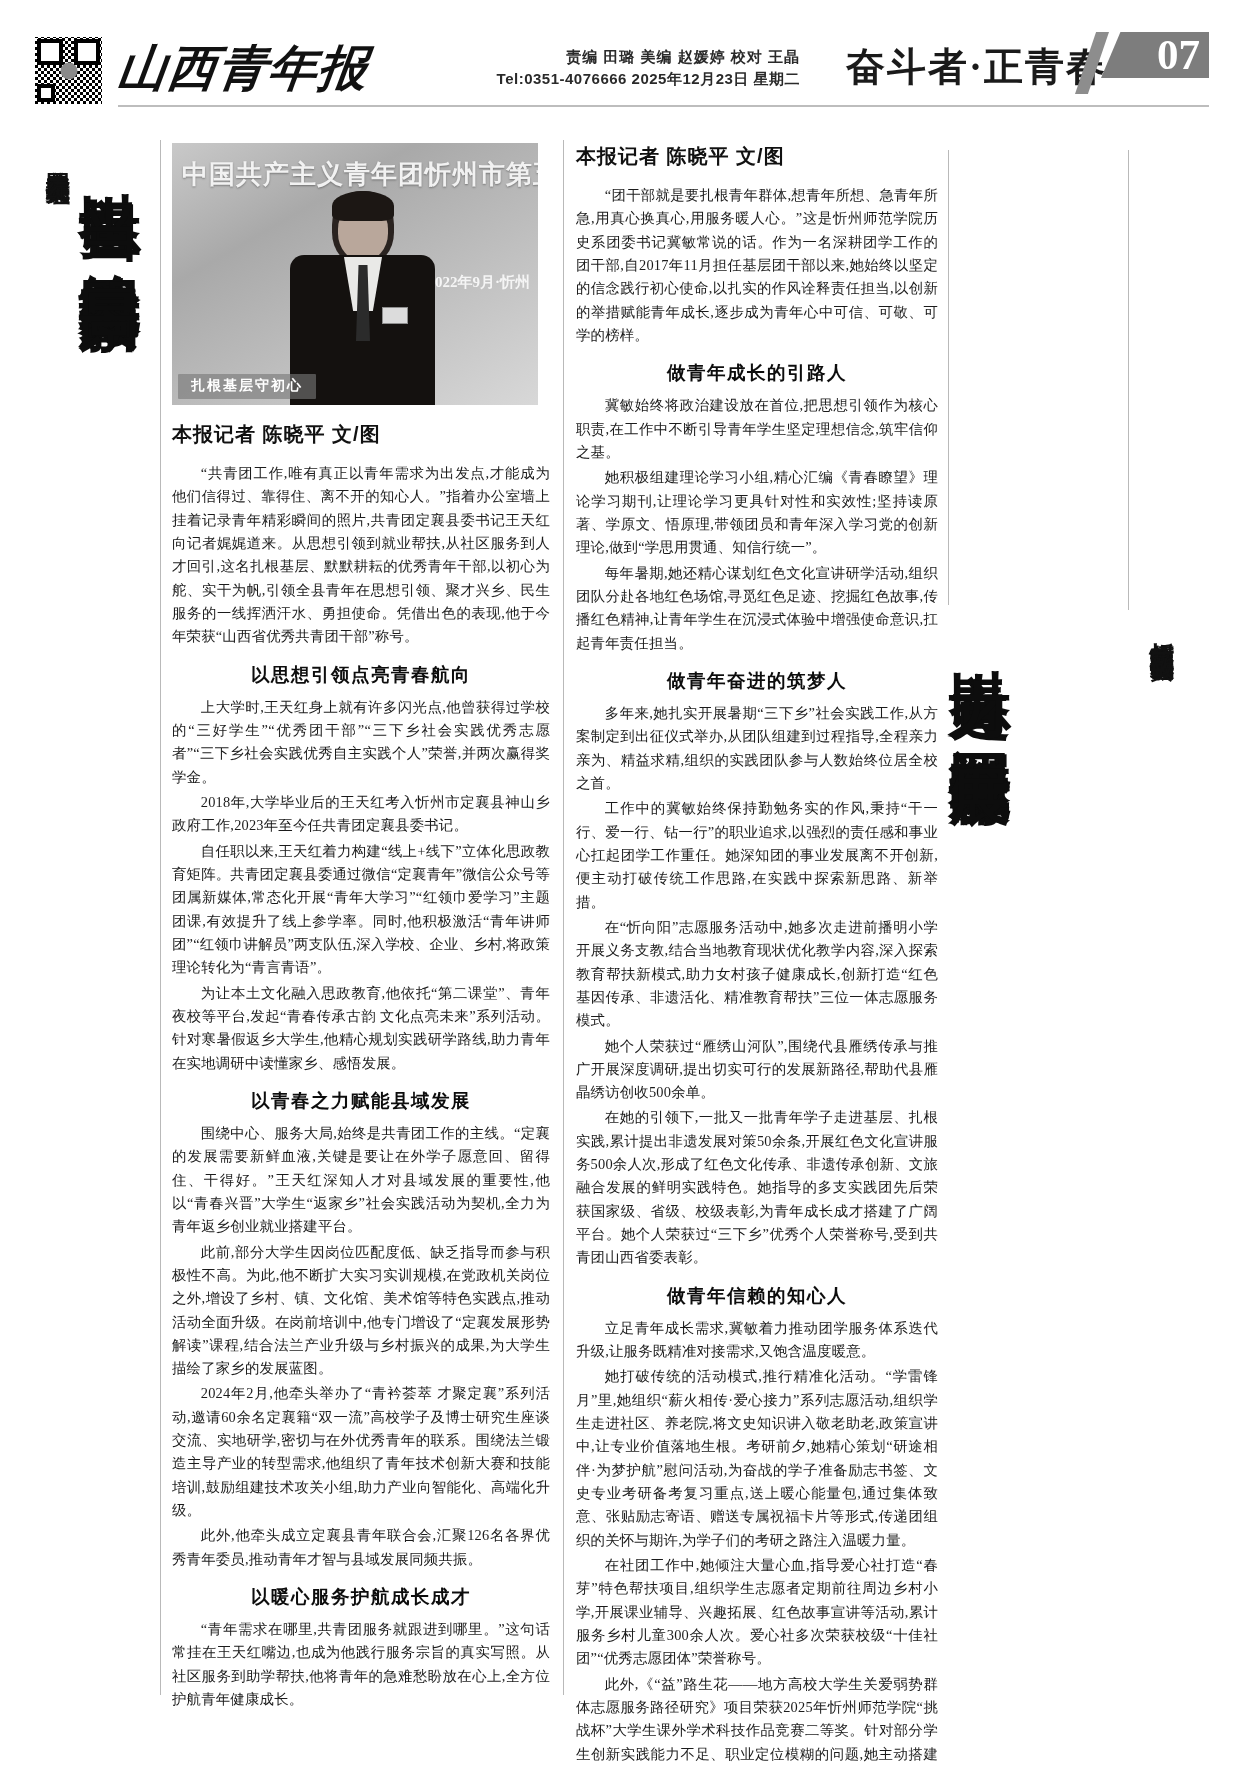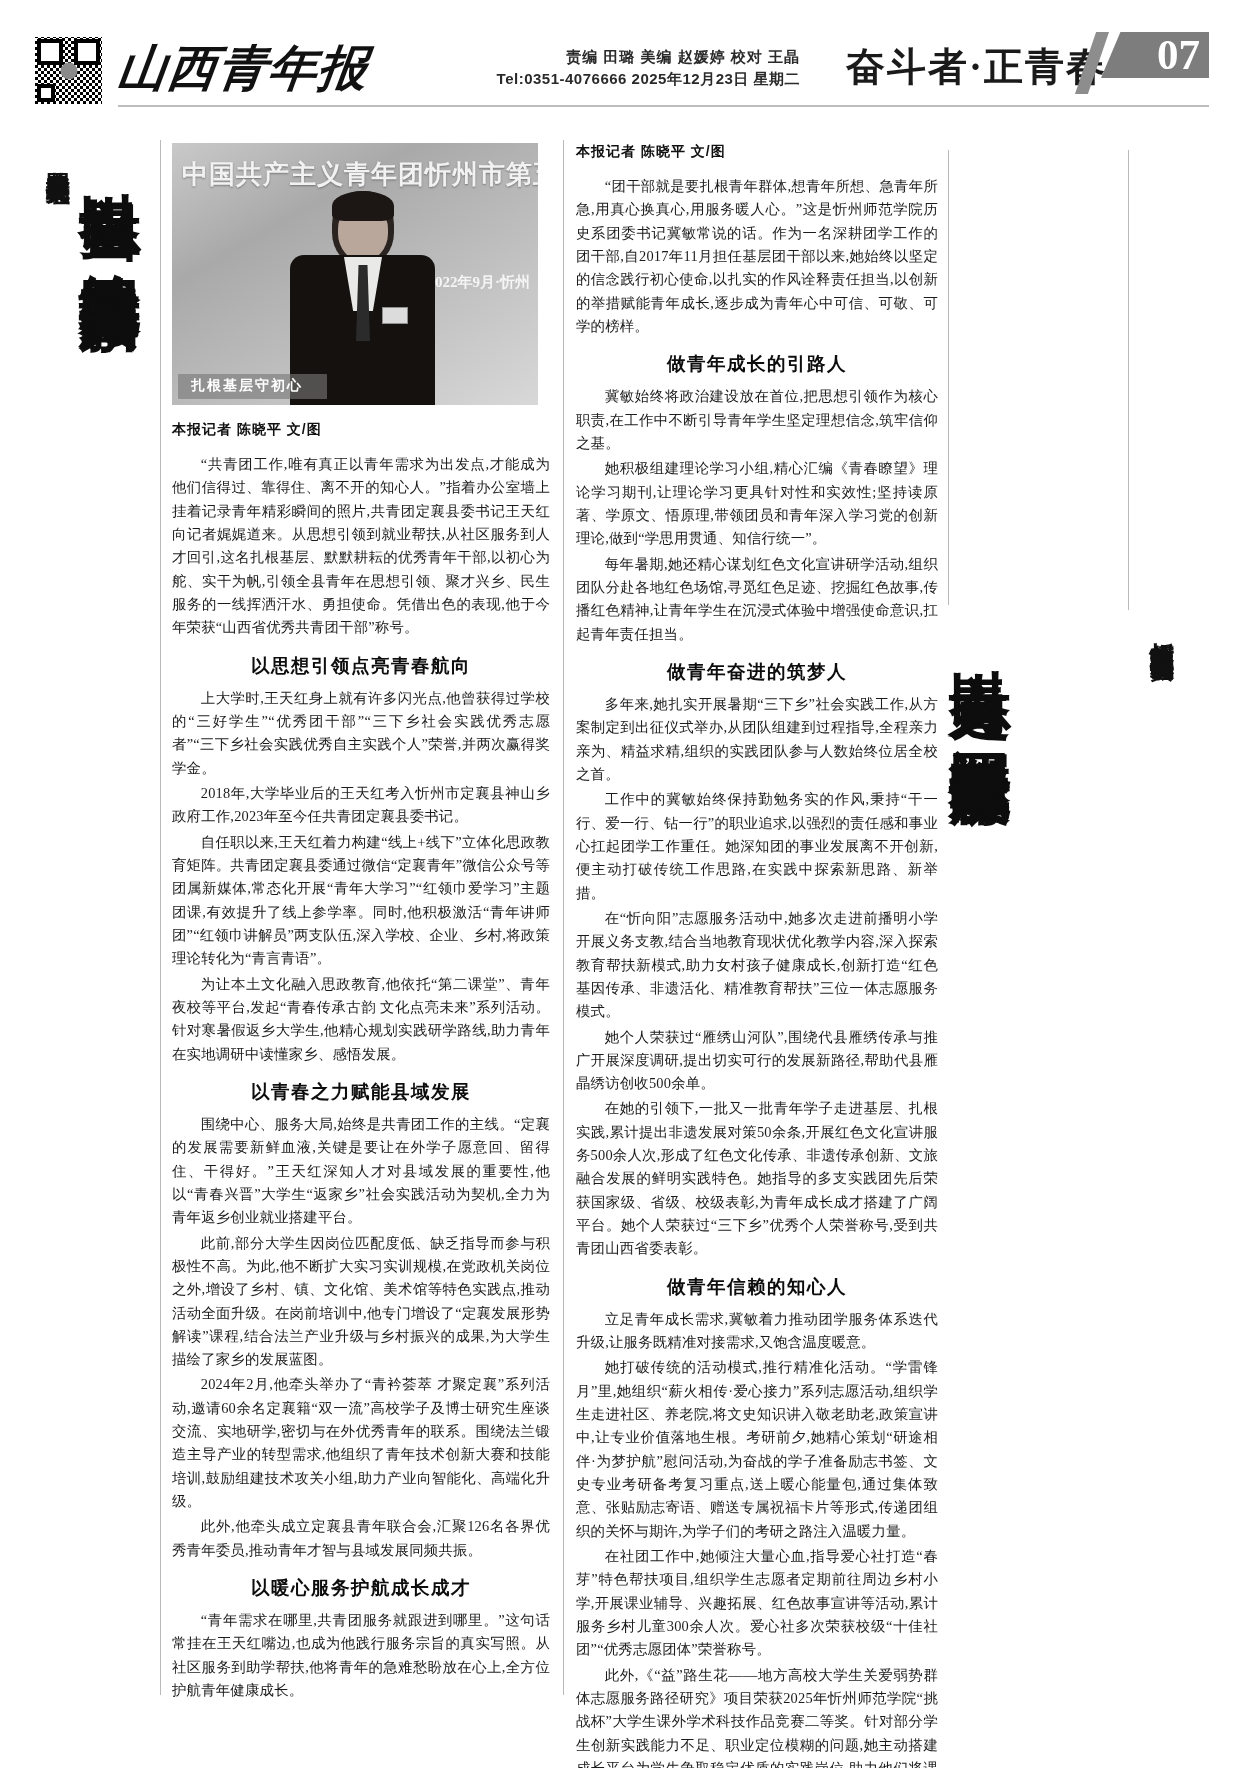--- a/index.html
+++ b/index.html
@@ -247,35 +247,35 @@
   .photo1 .badge {
     position: absolute;
     left: 92px; top: 116px;
     width: 26px; height: 17px;
     background: #dcdcdc;
     border: 1px solid #8e8e8e;
   }
   .caption-pill {
     position: absolute;
     left: 6px; bottom: 6px;
-    padding: 3px 24px 4px 13px;
+    padding: 3px 13px 4px 13px;
     background: rgba(120,120,120,0.62);
     border-radius: 1px;
     color: #fff;
     font-family: "Liberation Sans", sans-serif;
     font-size: 14px;
     font-weight: 700;
     letter-spacing: 2px;
     white-space: nowrap;
   }
 
   .byline {
     margin-top: 16px;
     font-family: "Liberation Sans", sans-serif;
-    font-size: 14px;
+    font-size: 20px;
     font-weight: 700;
     letter-spacing: 1px;
     color: #111;
   }
 
   .body-p {
     font-family: "Liberation Serif", "DejaVu Serif", serif;
     font-size: 14.4px;
     line-height: 1.62;
     text-align: justify;

